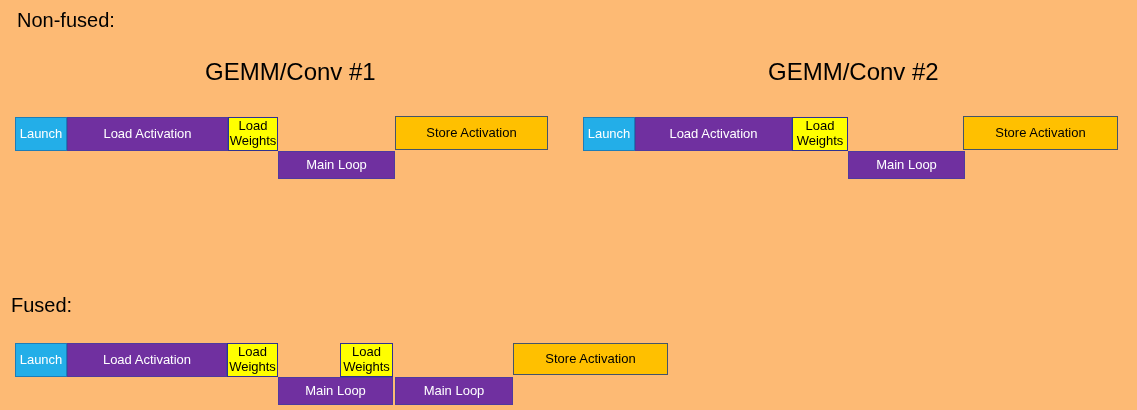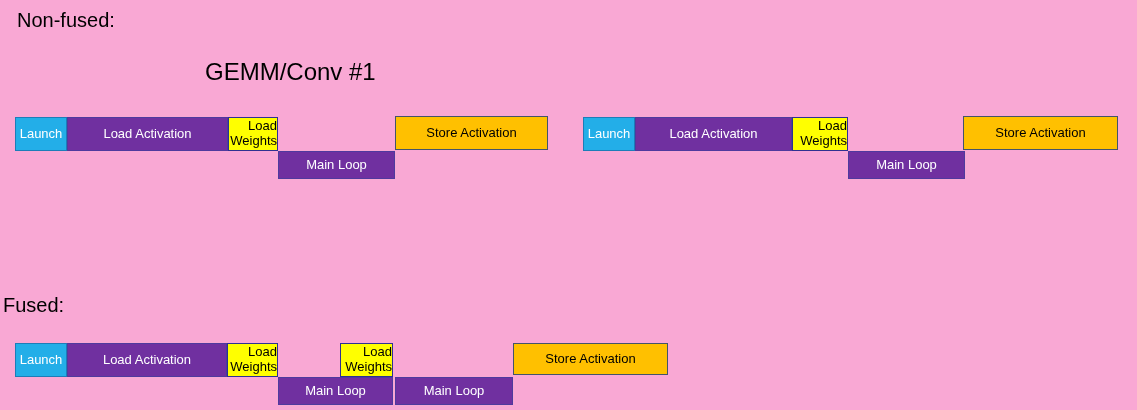--- a/index.html
+++ b/index.html
@@ -5,59 +5,60 @@
   html, body {
     margin: 0;
     padding: 0;
     background: #ffffff;
     font-family: "Liberation Sans", sans-serif;
   }
   #canvas {
     position: relative;
     width: 1137px;
     height: 410px;
-    background: #f9a8d4;
+    background: #fdba74;
     overflow: hidden;
   }
   .section-label {
     position: absolute;
     font-size: 20px;
     color: #000000;
     white-space: nowrap;
   }
   #label-nonfused { left: 17px; top: 9px; }
-  #label-fused   { left: 3px; top: 294px; }
+  #label-fused   { left: 11px; top: 294px; }
   .group-title {
     position: absolute;
     font-size: 24px;
     color: #000000;
     white-space: nowrap;
   }
   #title-g1 { left: 205px; top: 58px; }
   #title-g2 { left: 768px; top: 58px; }
   .block {
     position: absolute;
     box-sizing: border-box;
     display: flex;
     align-items: center;
     justify-content: center;
-    text-align: right;
+    text-align: center;
     font-size: 13px;
     line-height: 1.15;
     overflow: hidden;
   }
 </style>
 </head>
 <body>
 
 <div id="canvas">
   <div id="label-nonfused" class="section-label">Non-fused:</div>
 
   <div id="title-g1" class="group-title">GEMM/Conv #1</div>
 
+  <div id="title-g2" class="group-title">GEMM/Conv #2</div>
 
   <div id="label-fused" class="section-label">Fused:</div>
 
   <div id="blocks-layer">
       <div class="block" style="left: 15px; top: 117px; width: 52px; height: 34px; background: rgb(35, 174, 232); border: 1px solid rgb(29, 125, 184); color: rgb(255, 255, 255);">Launch</div>
       <div class="block" style="left: 67px; top: 117px; width: 161px; height: 34px; background: rgb(112, 48, 160); border: 1px solid rgb(79, 58, 158); color: rgb(255, 255, 255);">Load Activation</div>
       <div class="block" style="left: 228px; top: 117px; width: 50px; height: 34px; background: rgb(255, 255, 0); border: 1px solid rgb(46, 49, 146); color: rgb(0, 0, 0);">Load Weights</div>
       <div class="block" style="left: 278px; top: 151px; width: 117px; height: 28px; background: rgb(112, 48, 160); border: 1px solid rgb(79, 58, 158); color: rgb(255, 255, 255);">Main Loop</div>
       <div class="block" style="left: 395px; top: 116px; width: 153px; height: 34px; background: rgb(255, 192, 0); border: 1px solid rgb(68, 84, 106); color: rgb(0, 0, 0);">Store Activation</div>
       <div class="block" style="left: 583px; top: 117px; width: 52px; height: 34px; background: rgb(35, 174, 232); border: 1px solid rgb(29, 125, 184); color: rgb(255, 255, 255);">Launch</div>

